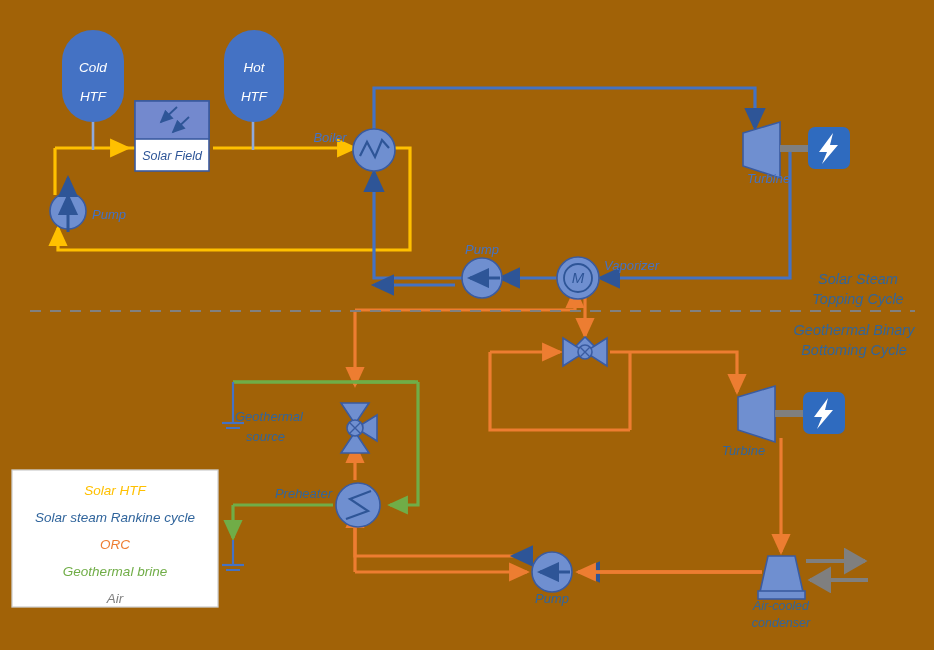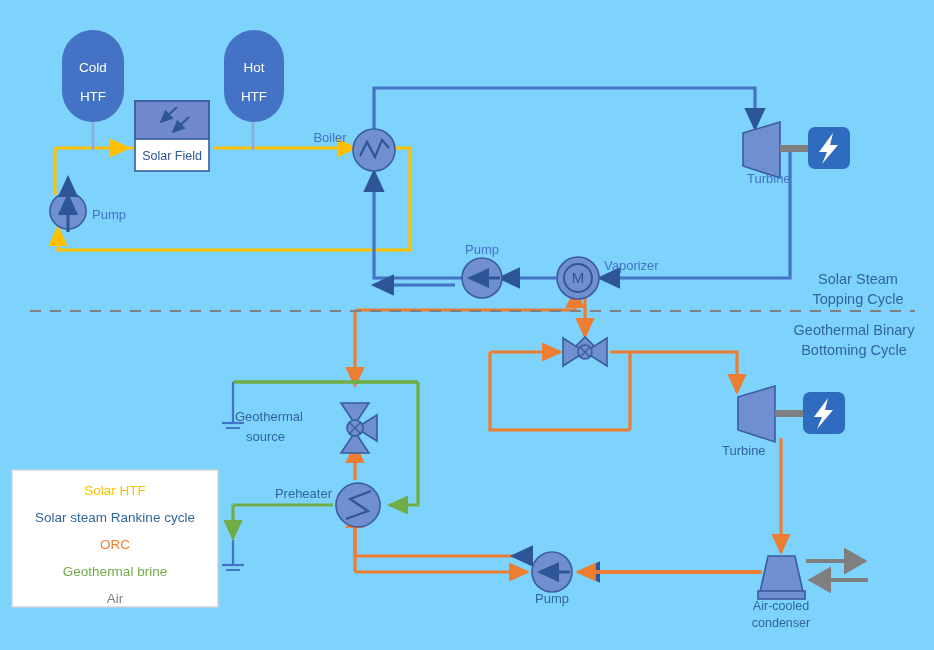--- a/index.html
+++ b/index.html
@@ -1,18 +1,18 @@
 <!DOCTYPE html>
 <html><head>
 <meta charset="utf-8">
 <style>
   html,body{margin:0;padding:0;background:#ffffff;}
   body{width:934px;height:650px;overflow:hidden;
        font-family:"Liberation Sans","DejaVu Sans",sans-serif;}
-  #stage{position:relative;width:934px;height:650px;background:#7dd3fc;}
+  #stage{position:relative;width:934px;height:650px;background:#a16207;font-style:italic;}
   svg#diagram{position:absolute;left:0;top:0;width:934px;height:650px;}
   .lbl{font-family:"Liberation Sans","DejaVu Sans",sans-serif;}
   text{dominant-baseline:middle;}
 </style>
 </head>
 <body>
 
 <div id="stage">
 <svg id="diagram" viewBox="0 0 934 650">
   <defs>

